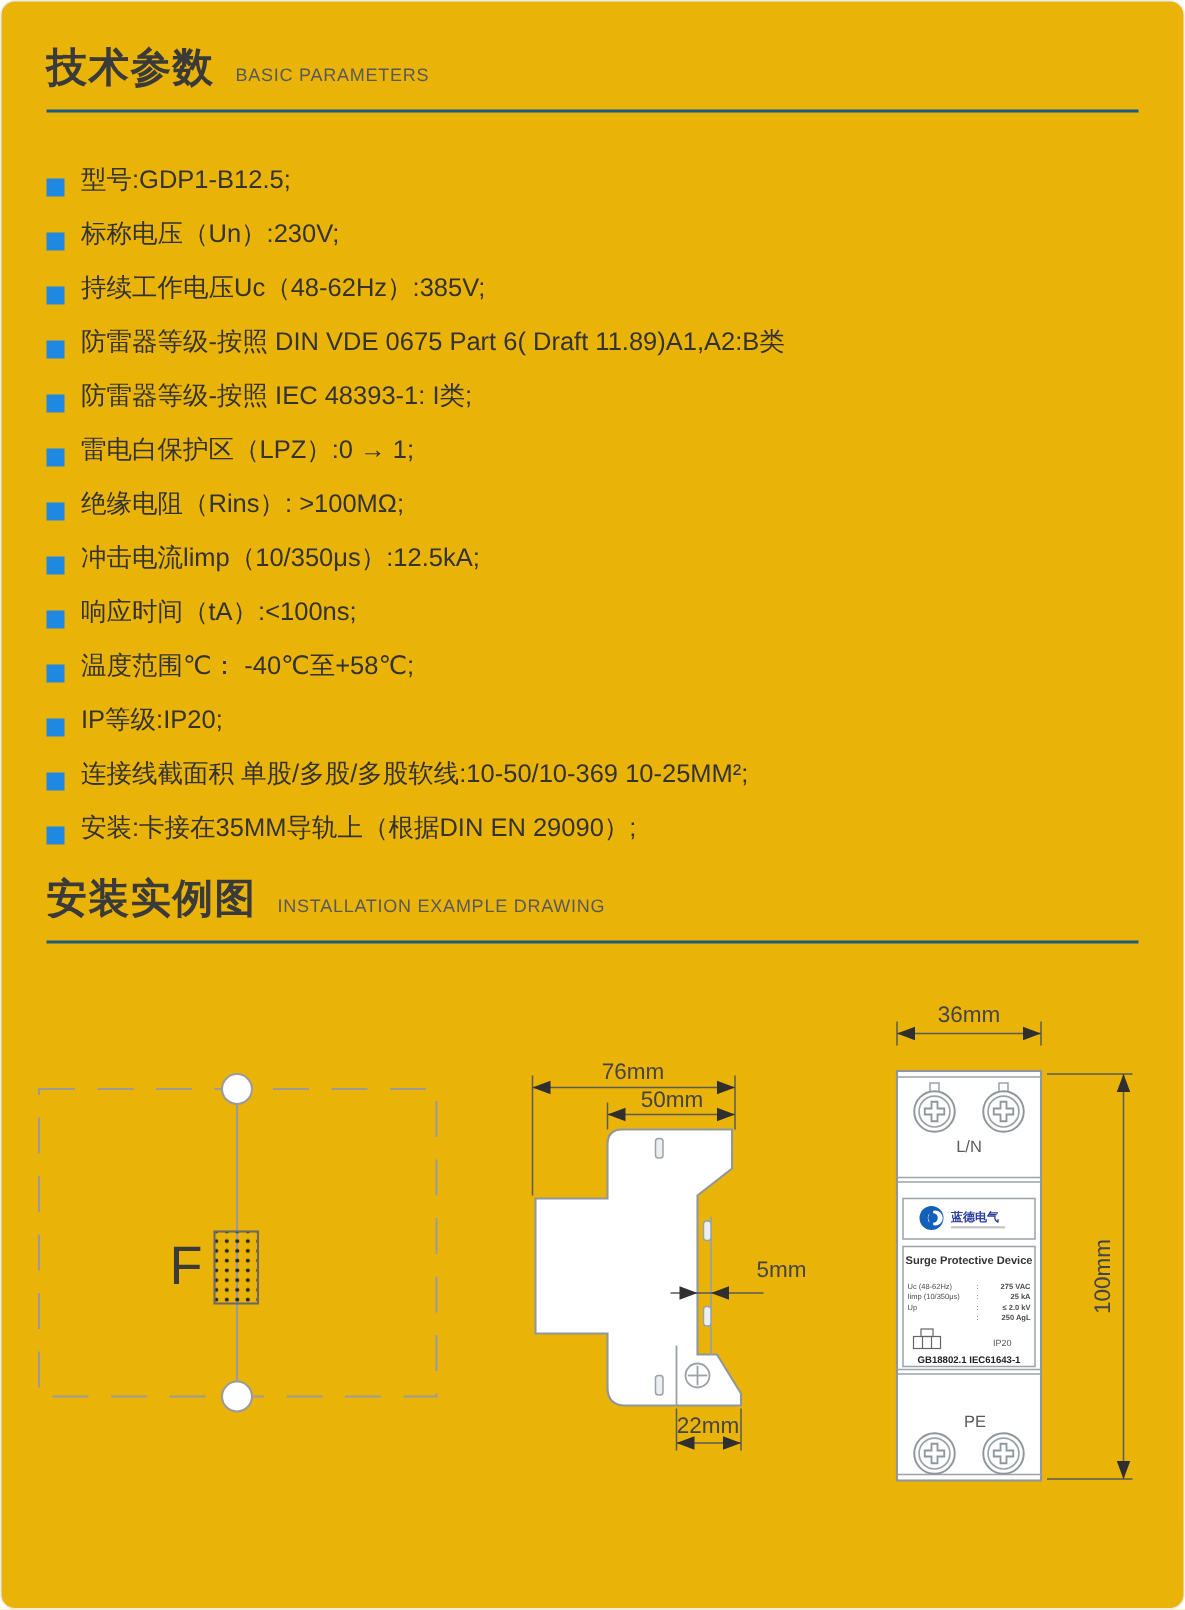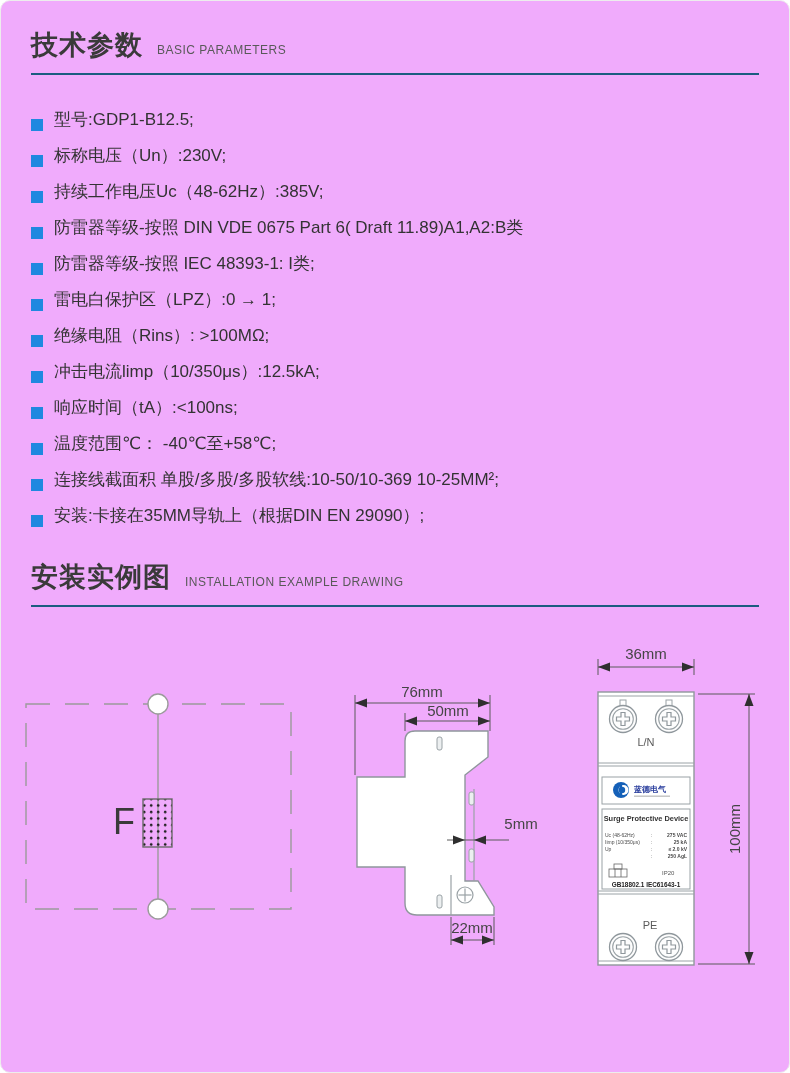--- a/index.html
+++ b/index.html
@@ -1,26 +1,26 @@
 <!DOCTYPE html>
 <html><head>
 <meta charset="utf-8">
 <style>
   html,body{margin:0;padding:0;background:#fff;}
   body{width:790px;height:1073px;font-family:"Liberation Sans","DejaVu Sans",sans-serif;}
   .frame{box-sizing:border-box;width:790px;height:1073px;border:1px solid #ededed;border-radius:10px;
-         overflow:hidden;padding:26px 30px 0;background:#f0abfc;}
+         overflow:hidden;padding:26px 30px 0;background:#eab308;}
   .sec-head{display:flex;align-items:baseline;gap:14px;}
   .cn{font-size:27px;font-weight:bold;color:#3a3a3a;letter-spacing:1px;}
   .en{font-size:12px;color:#595959;letter-spacing:.5px;}
   .rule{height:2px;background:#1b5c80;margin-top:10px;}
   ul.specs{list-style:none;margin:20px 0 0;padding:0;}
   ul.specs li{display:flex;align-items:flex-end;height:36px;font-size:17px;color:#333;}
   .bullet{width:12px;height:12px;background:#1f88e0;margin-right:11px;flex:none;}
-  .install-head{margin-top:32px;}
+  .install-head{margin-top:18px;}
   .drawings{margin:20px -30px 0;}
   svg text{font-family:"Liberation Sans","DejaVu Sans",sans-serif;}
   .dim{font-size:15px;fill:#454545;}
   .lbl-small{fill:#4a4a4a;}
 </style>
 </head>
 <body>
 
 <div class="frame">
 
@@ -65,20 +65,24 @@
         <span class="bullet"></span>
         <span>冲击电流limp（10/350μs）:12.5kA;</span>
       </li>
     <li>
         <span class="bullet"></span>
         <span>响应时间（tA）:&lt;100ns;</span>
       </li>
     <li>
         <span class="bullet"></span>
         <span>温度范围℃： -40℃至+58℃;</span>
+      </li>
+    <li>
+        <span class="bullet"></span>
+        <span>IP等级:IP20;</span>
       </li>
     <li>
         <span class="bullet"></span>
         <span>连接线截面积 单股/多股/多股软线:10-50/10-369 10-25MM²;</span>
       </li>
     <li>
         <span class="bullet"></span>
         <span>安装:卡接在35MM导轨上（根据DIN EN 29090）;</span>
       </li>
   </ul>

